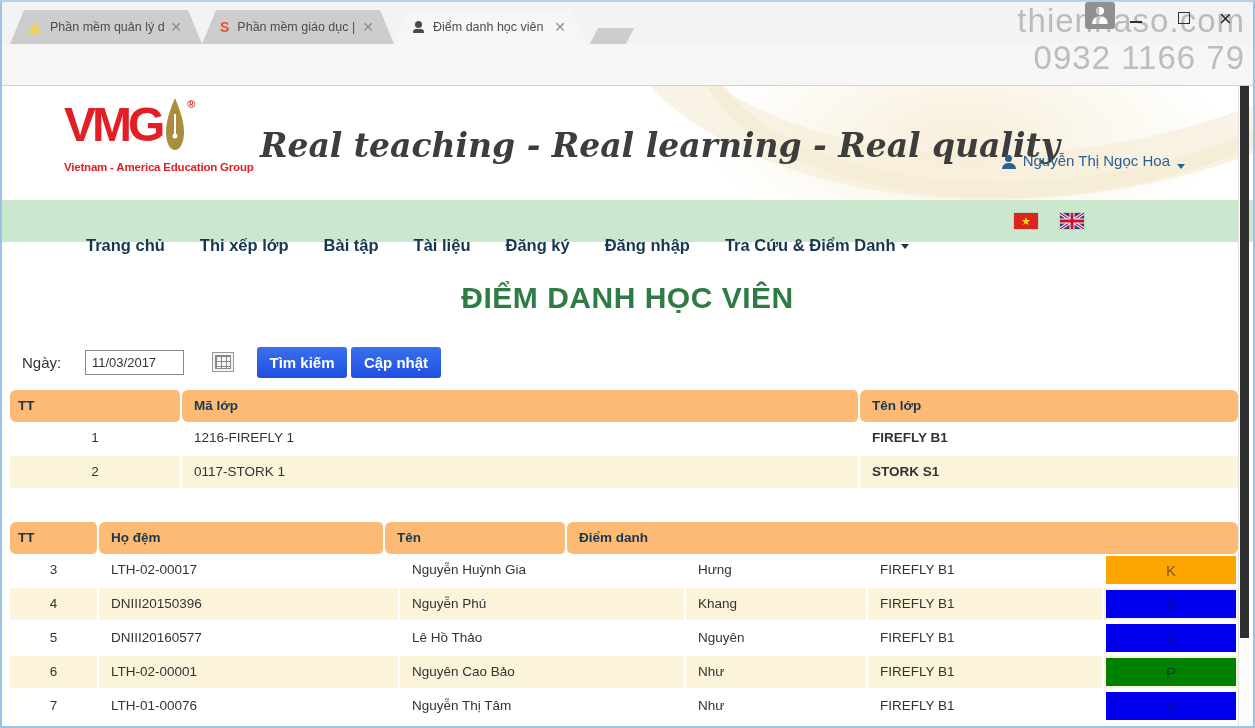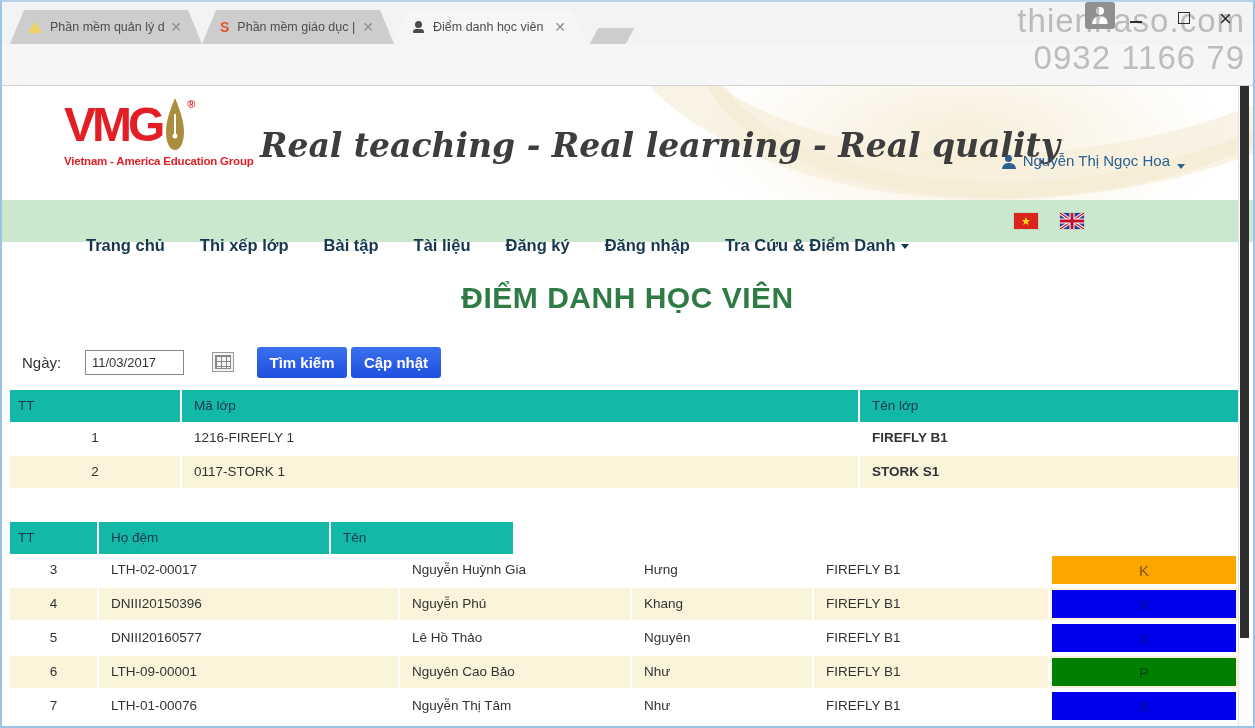--- a/index.html
+++ b/index.html
@@ -71,21 +71,21 @@
     border:46px solid rgba(240,224,187,0.38); transform:rotate(-7deg); }
   #deco .e2 { position:absolute; right:-140px; top:-250px; width:700px; height:360px; border-radius:50%;
     border:16px solid rgba(243,231,204,0.55); transform:rotate(-5deg); }
   #deco .blob { position:absolute; right:30px; top:-60px; width:520px; height:220px;
     background:radial-gradient(closest-side, rgba(247,237,214,0.9), rgba(247,237,214,0)); }
   #logo { position:absolute; left:62px; top:12px; }
   #logo-row { display:flex; align-items:flex-start; }
   #logo-vmg { font-size:48px; font-weight:bold; color:#e31e24; letter-spacing:-4px; line-height:54px; }
   #logo-pen { margin-left:4px; }
   #logo-reg { font-size:11px; color:#e31e24; font-weight:bold; margin-left:2px; }
-  #logo-sub { font-size:11.5px; font-weight:bold; color:#e31e24; margin-top:3px; letter-spacing:-0.2px; }
+  #logo-sub { font-size:11.5px; font-weight:bold; color:#e31e24; margin-top:9px; letter-spacing:-0.2px; }
   #tagline { position:absolute; left:258px; top:40px; font-family:"DejaVu Serif","Liberation Serif",serif;
     font-style:italic; font-weight:600; font-size:33px; color:#3d3d3d; white-space:nowrap; }
   #user-box { position:absolute; right:68px; top:66px; display:flex; align-items:flex-end; gap:7px;
     color:#2a6191; font-size:15px; }
   #user-icon { width:14px; height:14px; position:relative; }
   #user-icon .h { position:absolute; left:3.5px; top:0; width:7px; height:7px; border-radius:50%; background:#2a6191; }
   #user-icon .b { position:absolute; left:0; top:8px; width:14px; height:6px; border-radius:7px 7px 0 0; background:#2a6191; }
   .caret-down { width:0; height:0; border-left:4px solid transparent; border-right:4px solid transparent;
     border-top:5px solid #2a6191; margin-top:2px; }
 
@@ -113,34 +113,34 @@
     background:linear-gradient(180deg,#3a70ee,#1e4fe0); color:#fff; font-weight:bold; font-size:15px;
     font-family:inherit; text-align:center; }
   #search-btn { left:257px; width:90px; }
   #update-btn { left:351px; width:90px; }
 
   
   .tbl { position:absolute; left:10px; width:1228px; }
   #class-table { top:390px; }
   #student-table { top:522px; }
   .thead { display:flex; height:32px; }
-  .thead .cell { background:#14b8a6; color:#173850; font-weight:normal; font-size:13.5px;
-    line-height:32px; border-right:2px solid #fff; }
+  .thead .cell { background:#fdba74; color:#173850; font-weight:bold; font-size:13.5px;
+    line-height:32px; border-right:2px solid #fff;border-radius:6px; }
   .thead .cell:last-child { border-right:none; }
   .trow { display:flex; height:34px; }
   .trow .cell { font-size:13.5px; color:#333; line-height:32px; border-right:2px solid #fff;
     border-bottom:2px solid #fff; }
   .trow .cell:last-child { border-right:none; }
   .row-white .cell { background:#fff; }
   .row-cream .cell { background:#fbf3da; }
   .cell { overflow:hidden; white-space:nowrap; padding:0 12px; }
   .cell.num { text-align:center; padding:0; }
   .red { color:#e31b1b; font-weight:bold; }
   .t1c0{width:172px}.t1c1{width:678px}.t1c2{flex:1}
-  .t2c0{width:89px}.t2c1{width:301px}.t2c2{width:232px}.t2c3{width:182px}.t2c4{width:236px}.t2c5{flex:1}
+  .t2c0{width:89px}.t2c1{width:301px}.t2c2{width:286px}.t2c3{width:182px}.t2c4{width:236px}.t2c5{flex:1}
   .att-cell { padding:2px !important; }
   .att-btn { width:100%; height:100%; text-align:center; line-height:29px; font-size:15px;
     color:rgba(5,25,45,0.55); }
 
   
   #scrollbar { position:absolute; left:1238px; top:86px; width:11px; height:640px; background:#fbfbfb;
     border-left:1px solid #e4e4e4; z-index:80; }
   #scroll-thumb { position:absolute; left:1px; top:0; width:9px; height:552px; background:#2f2f2f; }
 </style>
 </head>
@@ -277,20 +277,21 @@
     <div class="cell t1c1">0117-STORK 1</div>
     <div class="cell t1c2 red">STORK S1</div>
   </div>
 </div>
 
 <div class="tbl" id="student-table">
   <div class="thead">
     <div class="cell t2c0" style="padding-left:8px">TT</div>
     <div class="cell t2c2">Họ đệm</div>
     <div class="cell t2c3">Tên</div>
+    <div class="cell t2c5">Điểm danh</div>
   </div>
 
   <div class="trow row-white">
     <div class="cell num t2c0">3</div>
     <div class="cell t2c1">LTH-02-00017</div>
     <div class="cell t2c2">Nguyễn Huỳnh Gia</div>
     <div class="cell t2c3">Hưng</div>
     <div class="cell t2c4">FIREFLY B1</div>
     <div class="cell t2c5 att-cell">
       <div class="att-btn" style="background: rgb(255, 165, 0);">K</div>
@@ -314,21 +315,21 @@
     <div class="cell t2c2">Lê Hồ Thảo</div>
     <div class="cell t2c3">Nguyên</div>
     <div class="cell t2c4">FIREFLY B1</div>
     <div class="cell t2c5 att-cell">
       <div class="att-btn" style="background: rgb(0, 0, 238);">X</div>
     </div>
   </div>
 
   <div class="trow row-cream">
     <div class="cell num t2c0">6</div>
-    <div class="cell t2c1">LTH-09-00001</div>
+    <div class="cell t2c1">LTH-02-00001</div>
     <div class="cell t2c2">Nguyên Cao Bảo</div>
     <div class="cell t2c3">Như</div>
     <div class="cell t2c4">FIREFLY B1</div>
     <div class="cell t2c5 att-cell">
       <div class="att-btn" style="background: rgb(0, 128, 0);">P</div>
     </div>
   </div>
 
   <div class="trow row-white">
     <div class="cell num t2c0">7</div>

